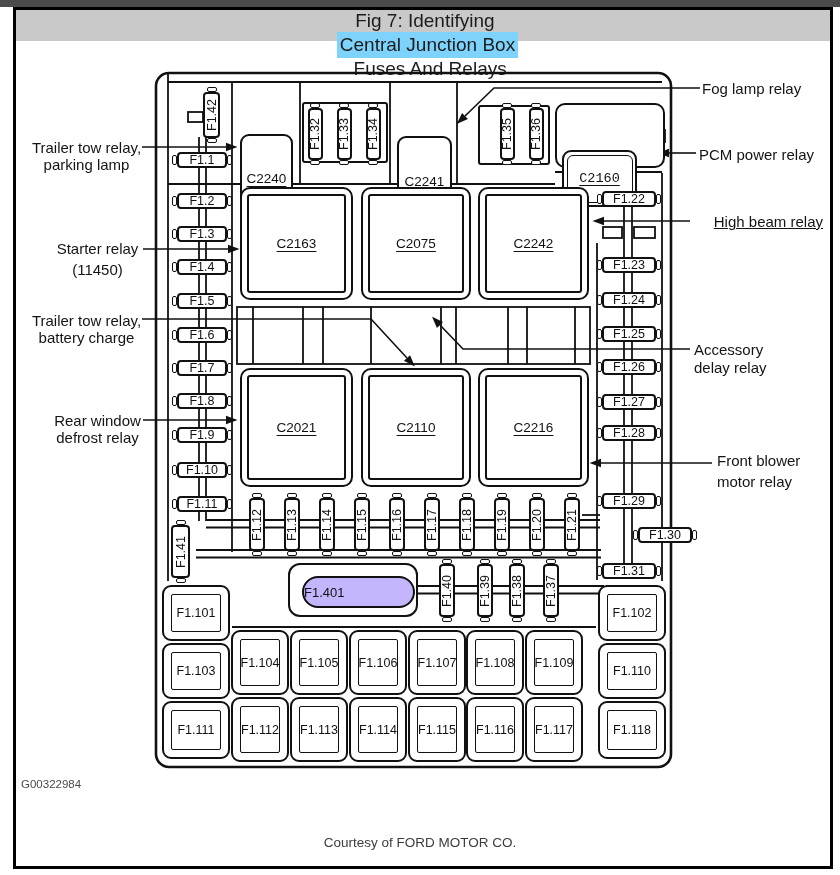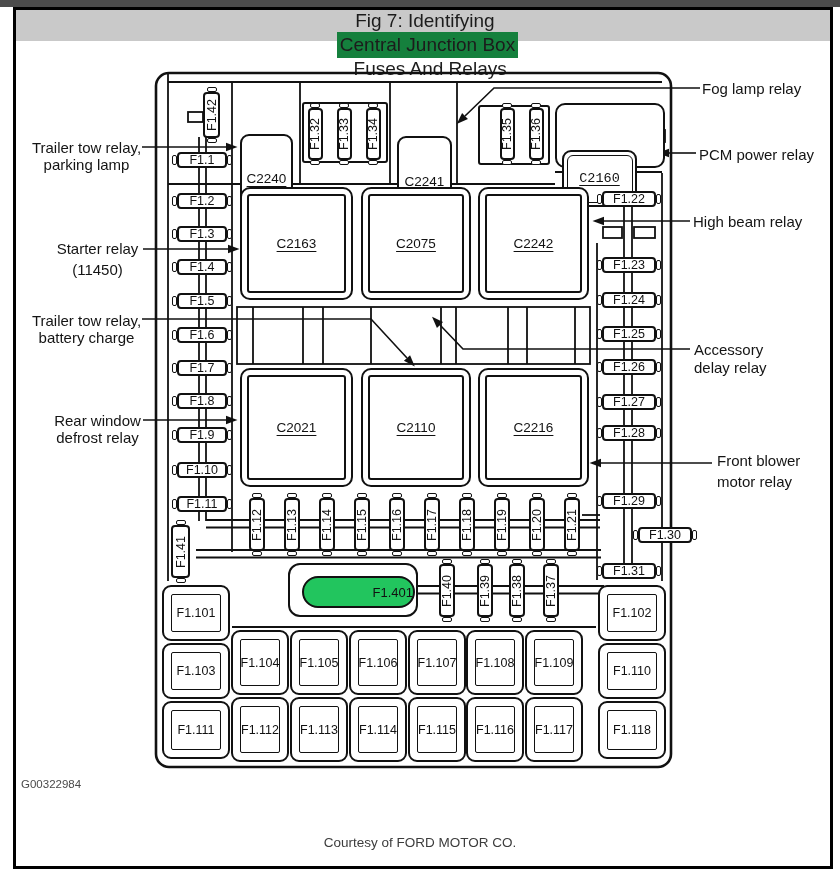--- a/index.html
+++ b/index.html
@@ -31,39 +31,39 @@
   .relay .lbl,.conn .lbl{font-size:13.5px;color:#111;text-decoration:underline;
          text-underline-offset:3px;text-decoration-thickness:1.2px;white-space:nowrap;}
   .relay.dbl::after{content:"";position:absolute;inset:2.5px;border:1.6px solid #111;border-radius:6px;}
   .conn{position:absolute;background:#fff;border:2.2px solid #111;border-radius:10px;
         box-sizing:border-box;display:flex;align-items:center;justify-content:center;}
   .conn::after{content:"";position:absolute;inset:5px;border:2px solid #111;border-radius:3px;}
   .gbox{position:absolute;background:#fff;border:2px solid #111;border-radius:9px;
         box-sizing:border-box;display:flex;align-items:center;justify-content:center;}
   .gbox::after{content:"";position:absolute;inset:7px;border:1.9px solid #111;border-radius:2px;}
   .gbox .lbl{font-size:12.5px;color:#111;white-space:nowrap;}
-  .stadium{position:absolute;background:#22c55e;border:2.4px solid #111;border-radius:18px;
-        box-sizing:border-box;display:flex;align-items:center;justify-content:flex-end;}
+  .stadium{position:absolute;background:#c4b5fd;border:2.4px solid #111;border-radius:18px;
+        box-sizing:border-box;display:flex;align-items:center;justify-content:flex-start;}
   .stadium .lbl{font-size:13px;color:#111;}
   .fineprint{position:absolute;left:12px;right:12px;top:61%;height:2.5px;
         background:repeating-linear-gradient(90deg,#9a9a9a 0 4px,transparent 4px 6px);}
   
   .callout{position:absolute;font-size:15px;line-height:17px;color:#141414;}
   .callout span{display:block;white-space:nowrap;}
   
   #figure-code{position:absolute;left:21px;top:778px;font-size:11.5px;color:#4a4a4a;}
   #courtesy{position:absolute;left:0;top:835px;width:840px;text-align:center;
             font-size:13.5px;color:#3c3c3c;}
 </style>
 </head>
 <body>
 
 <div id="top-strip" style="background: rgb(75, 75, 75);"></div>
 <div id="page-frame"></div>
-<div id="title-bar" style="background: rgb(201, 201, 201); flex-direction: column;"><span>Fig 7: Identifying </span><span class="hl" style="background: #15803d;">Central Junction Box</span><span> Fuses And Relays</span></div>
+<div id="title-bar" style="background: rgb(201, 201, 201); flex-direction: column;"><span>Fig 7: Identifying </span><span class="hl" style="background: #7dd3fc;">Central Junction Box</span><span> Fuses And Relays</span></div>
 
 <div id="diagram">
   <svg id="linework" width="840" height="875" viewBox="0 0 840 875">
     <defs>
       <marker id="arw" markerUnits="userSpaceOnUse" markerWidth="14" markerHeight="12" refX="0.5" refY="5" orient="auto">
         <path d="M0.5,0.8 L12,5 L0.5,9.2 z" fill="#111"></path>
       </marker>
     </defs>
     <g stroke="#111" stroke-width="1.8" fill="none">
       <rect x="156" y="73" width="515" height="694" rx="13" stroke-width="2.6"></rect>
@@ -343,21 +343,21 @@
     <div class="callout" style="left: 40px; top: 412px; width: 115px; text-align: center;">
       <span>Rear window</span>
       <span>defrost relay</span>
     </div>
     <div class="callout" style="left: 702px; top: 80px; width: 130px; text-align: left;">
       <span>Fog lamp relay</span>
     </div>
     <div class="callout" style="left: 699px; top: 146px; width: 130px; text-align: left;">
       <span>PCM power relay</span>
     </div>
-    <div class="callout" style="left: 693px; top: 213px; width: 130px; text-align: left;">
+    <div class="callout" style="left: 693px; top: 213px; width: 130px; text-align: right; text-decoration: underline;">
       <span>High beam relay</span>
     </div>
     <div class="callout" style="left: 694px; top: 341px; width: 120px; text-align: left; line-height: 18px;">
       <span>Accessory</span>
       <span>delay relay</span>
     </div>
     <div class="callout" style="left: 717px; top: 450px; width: 120px; text-align: left; line-height: 21px;">
       <span>Front blower</span>
       <span>motor relay</span>
     </div>

